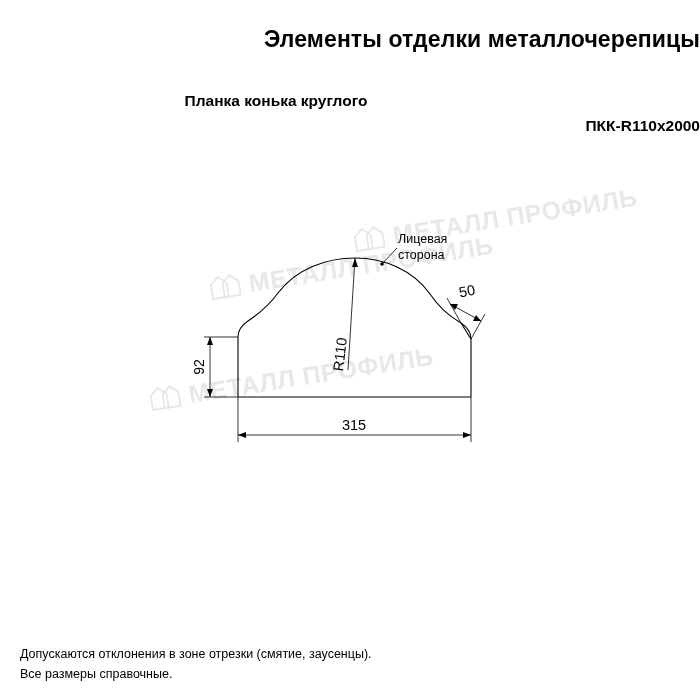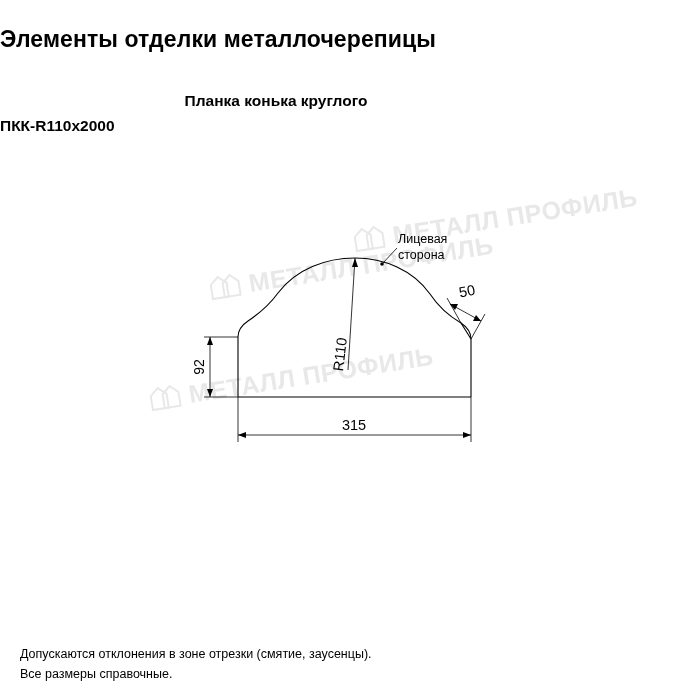--- a/index.html
+++ b/index.html
@@ -22,42 +22,42 @@
     width: 700px;
     height: 700px;
   }
 
   
   .main-title {
     position: absolute;
     top: 26px;
     left: 0;
     width: 700px;
-    text-align: left;
+    text-align: right;
     font-size: 23px;
     font-weight: bold;
     letter-spacing: 0.1px;
     color: #000;
   }
   .subtitle-1 {
     position: absolute;
     top: 92px;
     left: 0;
     width: 552px;
     text-align: center;
     font-size: 15.5px;
     font-weight: bold;
     color: #000;
   }
   .subtitle-2 {
     position: absolute;
     top: 117px;
     left: 0;
     width: 700px;
-    text-align: left;
+    text-align: right;
     font-size: 15.5px;
     font-weight: bold;
     color: #000;
   }
 
   
   .drawing {
     position: absolute;
     top: 180px;
     left: 120px;

